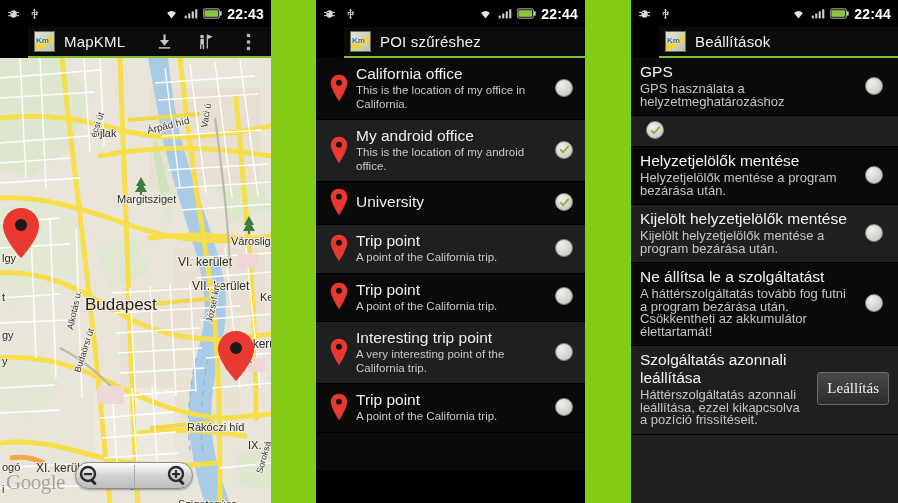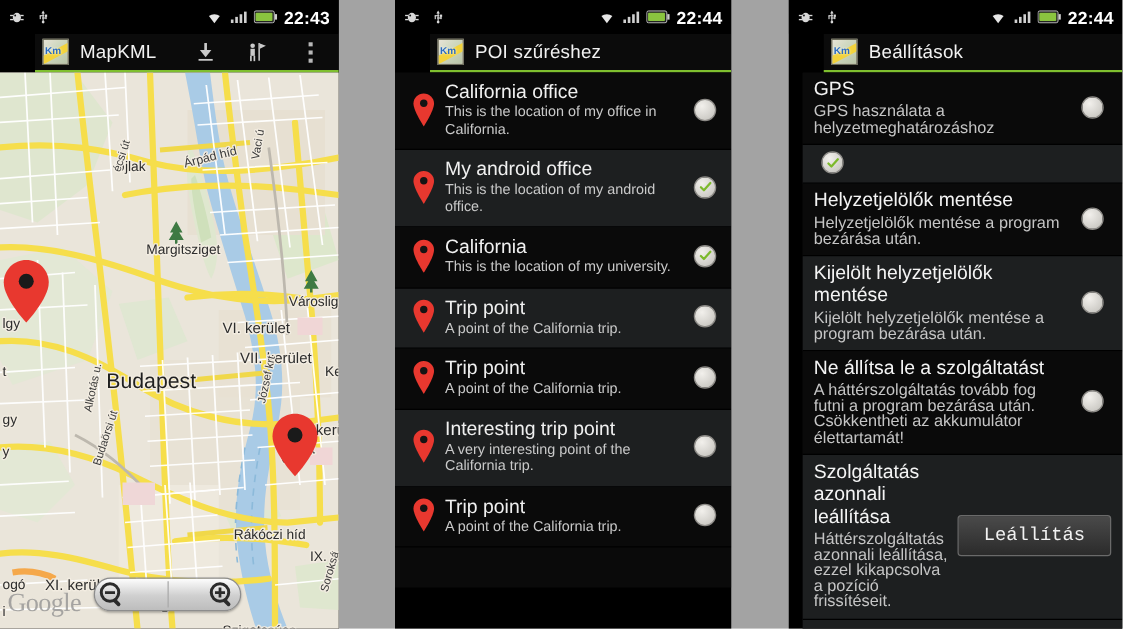--- a/index.html
+++ b/index.html
@@ -1,17 +1,17 @@
 <!DOCTYPE html>
 <html><head>
 <meta charset="utf-8">
 <style>
   html,body{margin:0;padding:0;background:#ffffff;}
   body{width:898px;height:503px;font-family:"Liberation Sans",sans-serif;overflow:hidden;}
-  .stage{position:relative;width:898px;height:503px;background:#a3a3a3;}
+  .stage{position:relative;width:898px;height:503px;background:#84cc16;}
 
   .phone{position:absolute;top:0;background:#000;overflow:hidden;}
   #phone1{left:0;width:271px;height:503px;}
   #phone2{left:316px;width:269px;height:503px;}
   #phone3{left:631px;width:267px;height:503px;}
 
   
   .statusbar{position:relative;height:27px;background:#000;display:flex;align-items:center;
              padding:0 7px;box-sizing:border-box;}
   .sb-left{display:flex;align-items:center;gap:9px;}
@@ -66,33 +66,33 @@
   .poidesc{color:#c9c9c9;font-size:11.5px;line-height:13.5px;}
   .cbwrap{flex:0 0 auto;width:26px;display:flex;justify-content:center;align-items:center;}
 
   .cb{width:16px;height:16px;border-radius:50%;
       background:radial-gradient(circle at 35% 30%,#f2f0ec,#cfcdc8 70%,#b4b2ad);
       border:1px solid #8d8b87;display:flex;align-items:center;justify-content:center;}
   .cb .tick{width:11px;height:11px;display:none;}
   .cb.on .tick{display:block;}
 
   
-  .setlist{height:445px;overflow:hidden;background:#0a0a0a;margin-left:11px;}
+  .setlist{height:445px;overflow:hidden;background:#0a0a0a;}
   .setrow{display:flex;align-items:flex-start;padding:5px 9px 7px 9px;box-sizing:border-box;
           border-bottom:1px solid #000;position:relative;}
   .setrow.alt{background:#1d1f20;}
   .setrow.norm{background:#0a0a0a;}
   .settext{flex:1 1 auto;min-width:0;padding-right:8px;}
   .settitle{color:#f4f4f4;font-size:15.5px;line-height:18px;}
   .setdesc{color:#c5c5c5;font-size:13px;line-height:12.5px;margin-top:2px;}
   .setctl{flex:0 0 auto;display:flex;align-items:center;justify-content:center;
           min-width:30px;align-self:center;}
   .stopbtn{background:linear-gradient(#4a4a4a,#2b2b2b);border:1px solid #6a6a6a;
-           color:#f2f2f2;font-size:15px;padding:7px 20px;border-radius:3px;
-           font-family:Liberation Mono, monospace;cursor:pointer;white-space:nowrap;}
+           color:#f2f2f2;font-size:15px;padding:7px 9px;border-radius:3px;
+           font-family:Liberation Serif, serif;cursor:pointer;white-space:nowrap;}
   .filler{background:#1d1f20;flex:1 1 auto;}
   .setlist{display:flex;flex-direction:column;}
 </style>
 </head>
 <body>
 
 <div class="stage">
 
   <div class="phone" id="phone1">
 
@@ -436,22 +436,21 @@
           </div>
         </div>
         <div class="poirow norm">
           <div class="pin">
             <svg width="20" height="28" viewBox="0 0 24 34">
               <path d="M12,1 C6.5,1 2,5.3 2,10.8 C2,18 12,33 12,33 C12,33 22,18 22,10.8 C22,5.3 17.5,1 12,1 Z" fill="#e8382f"></path>
               <circle cx="12" cy="10.5" r="3.6" fill="#141414"></circle>
             </svg>
           </div>
           <div class="poitext">
-            <div class="poititle">California</div>
-            <div class="poidesc">This is the location of my university.</div>
+            <div class="poititle">University</div>
           </div>
           <div class="cbwrap">
             <span class="cb on">
               <svg class="tick" viewBox="0 0 16 16">
                 <path d="M2.5 8.5 L6 12 L13.5 3.5" stroke="#7cb92b" stroke-width="2.6" fill="none" stroke-linecap="round" stroke-linejoin="round"></path>
               </svg>
             </span>
           </div>
         </div>
         <div class="poirow alt">

